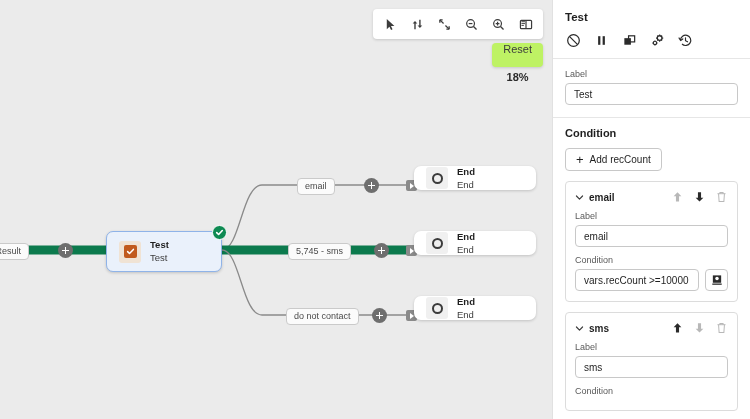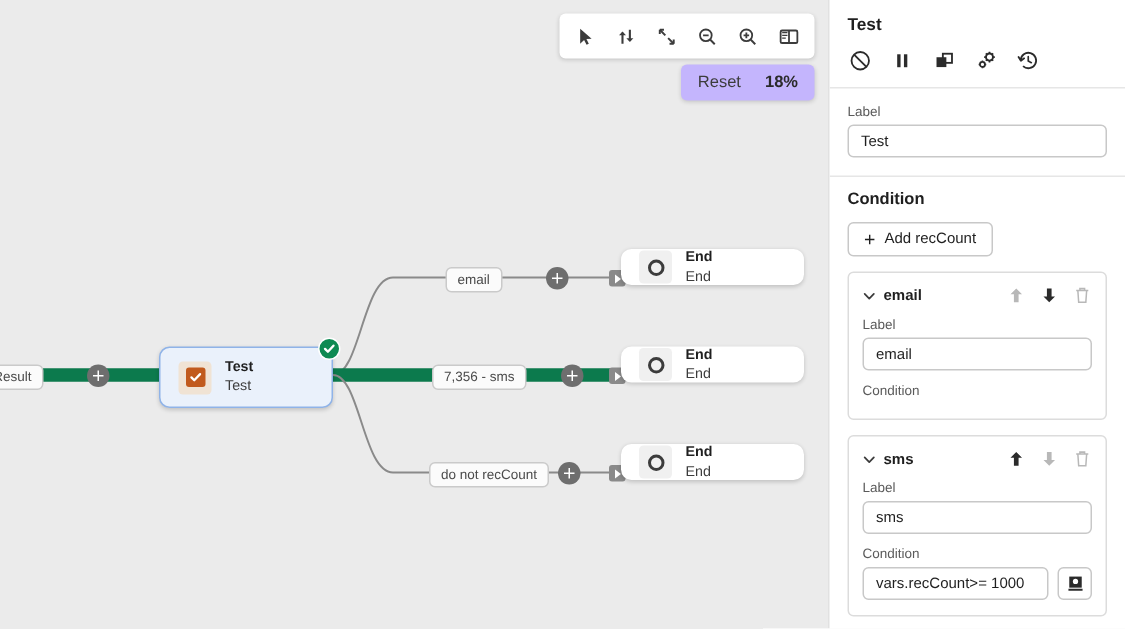--- a/index.html
+++ b/index.html
@@ -43,29 +43,30 @@
     width: 27px; height: 26px;
     display: flex; align-items: center; justify-content: center;
     cursor: pointer;
     color: #3c3c3c;
   }
   .tbtn svg { display:block; }
 
   .zoomctl {
     position: absolute;
     top: 43px; right: 9px;
-    background: #c4b5fd;
+    background: #bef264;
     border-radius: 4px;
     height: 24px;
     display: flex;
     align-items: center;
     padding: 0 11px;
     gap: 16px;
     box-shadow: 0 1px 3px rgba(0,0,0,.16);
     z-index: 20;
+    flex-direction: column;
   }
   .zoomctl .reset { font-size: 11px; color: #3c3c3c; cursor: pointer; }
   .zoomctl .pct { font-size: 11px; color: #2b2b2b; font-weight: bold; }
 
   
   .edge-label {
     position: absolute;
     background: #fbfbfb;
     border: 1px solid #cacaca;
     border-radius: 4px;
@@ -274,22 +275,22 @@
 
       <path d="M 222 250 C 240 250 242 185 262 185 L 410 185" stroke="#8a8a8a" stroke-width="1.3" fill="none"></path>
 
       <path d="M 222 250 L 410 250" stroke="#0c7a4d" stroke-width="9" fill="none"></path>
 
       <path d="M 222 250 C 240 250 242 315 262 315 L 410 315" stroke="#8a8a8a" stroke-width="1.3" fill="none"></path>
     </svg>
 
     <div class="edge-label" style="left:-18px; top:243px;">- Result</div>
     <div class="edge-label" style="left:297px; top:178px;">email</div>
-    <div class="edge-label" style="left:288px; top:243px;">7,356 - sms</div>
-    <div class="edge-label" style="left:286px; top:308px;">do not recCount</div>
+    <div class="edge-label" style="left:288px; top:243px;">5,745 - sms</div>
+    <div class="edge-label" style="left:286px; top:308px;">do not contact</div>
 
     <div class="plus-node" style="left:58px;  top:243px;"></div>
     <div class="plus-node" style="left:364px; top:178px;"></div>
     <div class="plus-node" style="left:374px; top:243px;"></div>
     <div class="plus-node" style="left:372px; top:308px;"></div>
 
     <div class="in-arrow" style="left:406px; top:180px;"></div>
     <div class="in-arrow" style="left:406px; top:245px;"></div>
     <div class="in-arrow" style="left:406px; top:310px;"></div>
 
@@ -472,20 +473,30 @@
               <path d="M1.6 2.9 L10.4 2.9" stroke="#b8b8b8" stroke-width="1.1"></path>
               <path d="M4.3 2.9 L4.3 1.5 L7.7 1.5 L7.7 2.9" stroke="#b8b8b8" stroke-width="1.1" fill="none"></path>
               <path d="M2.8 2.9 L3.4 11.4 L8.6 11.4 L9.2 2.9" stroke="#b8b8b8" stroke-width="1.1" fill="none"></path>
             </svg>
           </span>
         </span>
       </div>
       <div class="flabel">Label</div>
       <input class="finput" type="text" value="email" style="">
       <div class="flabel mt8">Condition</div>
+      <div class="row-cond">
+        <input class="finput" type="text" value="vars.recCount &gt;=10000" style="">
+        <span class="pick-btn">
+          <svg width="12" height="12" viewBox="0 0 13 13">
+            <rect x="2" y="1.5" width="9" height="8" fill="#2b2b2b"></rect>
+            <circle cx="6.5" cy="5" r="1.9" fill="#ffffff"></circle>
+            <path d="M1.4 11 L11.6 11" stroke="#2b2b2b" stroke-width="1.4"></path>
+          </svg>
+        </span>
+      </div>
     </div>
 
     <div class="cond-card">
       <div class="cond-head">
         <span class="chev">
           <svg width="9" height="9" viewBox="0 0 10 10">
               <path d="M1.6 3.3 L5 6.8 L8.4 3.3" stroke="#3c3c3c" stroke-width="1.3" fill="none" stroke-linecap="round" stroke-linejoin="round"></path>
             </svg>
         </span>
         <span class="cond-name">sms</span>
@@ -505,26 +516,16 @@
               <path d="M1.6 2.9 L10.4 2.9" stroke="#b8b8b8" stroke-width="1.1"></path>
               <path d="M4.3 2.9 L4.3 1.5 L7.7 1.5 L7.7 2.9" stroke="#b8b8b8" stroke-width="1.1" fill="none"></path>
               <path d="M2.8 2.9 L3.4 11.4 L8.6 11.4 L9.2 2.9" stroke="#b8b8b8" stroke-width="1.1" fill="none"></path>
             </svg>
           </span>
         </span>
       </div>
       <div class="flabel">Label</div>
       <input class="finput" type="text" value="sms" style="">
       <div class="flabel mt8">Condition</div>
-      <div class="row-cond">
-        <input class="finput" type="text" value="vars.recCount&gt;= 1000" style="">
-        <span class="pick-btn">
-          <svg width="12" height="12" viewBox="0 0 13 13">
-            <rect x="2" y="1.5" width="9" height="8" fill="#2b2b2b"></rect>
-            <circle cx="6.5" cy="5" r="1.9" fill="#ffffff"></circle>
-            <path d="M1.4 11 L11.6 11" stroke="#2b2b2b" stroke-width="1.4"></path>
-          </svg>
-        </span>
-      </div>
     </div>
 
   </div>
 </div>
 
 </body></html>

